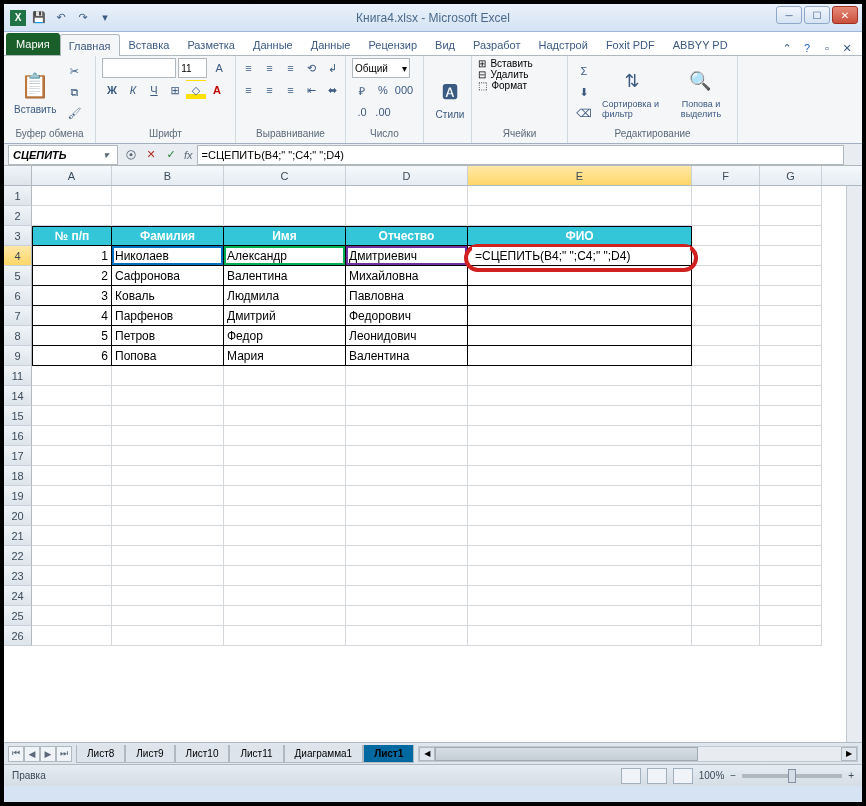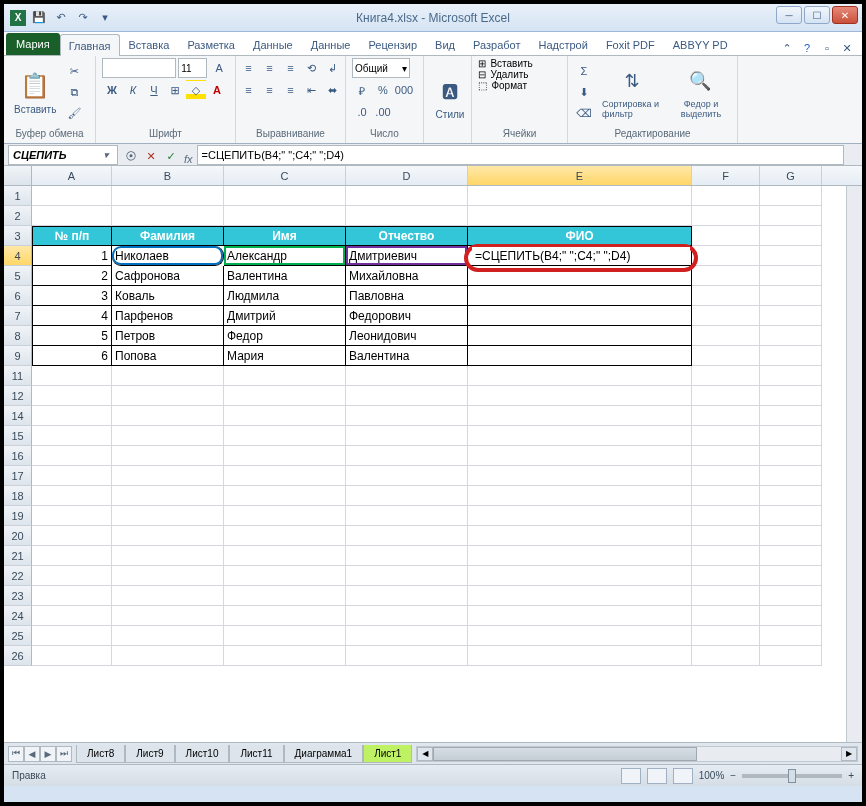--- a/index.html
+++ b/index.html
@@ -26,21 +26,21 @@
 .ribbon-group-content { flex: 1; display: flex; align-items: center; gap: 4px; }
 .ribbon-group-label { font-size: 10px; color: #5a6a7a; text-align: center; padding: 2px 0; }
 .big-btn { display: flex; flex-direction: column; align-items: center; gap: 2px; padding: 2px 4px; font-size: 10px; color: #3b5a82; }
 .big-btn .icon { width: 32px; height: 32px; display: flex; align-items: center; justify-content: center; font-size: 24px; }
 .small-btns { display: flex; flex-direction: column; gap: 1px; }
 .small-btn-row { display: flex; gap: 1px; }
 .sm-btn { width: 20px; height: 20px; display: flex; align-items: center; justify-content: center; font-size: 11px; color: #3b5a82; border: 1px solid transparent; }
 .font-sel { width: 48px; height: 20px; border: 1px solid #b0b8c0; background: #fff; font-size: 10px; display: flex; align-items: center; padding: 0 2px; }
 .num-sel { width: 58px; height: 20px; border: 1px solid #b0b8c0; background: #fff; font-size: 10px; display: flex; align-items: center; padding: 0 2px; justify-content: space-between; }
 
-.namebox-row { height: 22px; background: #e9edf2; display: flex; align-items: flex-end; border-bottom: 1px solid #b0b8c0; }
+.namebox-row { height: 22px; background: #e9edf2; display: flex; align-items: center; border-bottom: 1px solid #b0b8c0; }
 .namebox { width: 110px; height: 20px; background: #fff; border: 1px solid #b0b8c0; margin-left: 4px; font-size: 11px; display: flex; align-items: center; padding: 0 4px; font-style: italic; font-weight: bold; }
 .nb-dd { width: 14px; display: flex; align-items: center; justify-content: center; color: #5a6a7a; font-size: 9px; }
 .fx-btns { display: flex; gap: 2px; margin: 0 4px; }
 .fx-btn { width: 18px; height: 18px; display: flex; align-items: center; justify-content: center; font-size: 11px; color: #5a6a7a; }
 .fx-btn.x { color: #b03020; }
 .fx-btn.v { color: #208030; }
 .fx-label { font-style: italic; font-size: 11px; color: #5a6a7a; margin-right: 4px; }
 .formula-bar { flex: 1; height: 20px; background: #fff; border: 1px solid #b0b8c0; font-size: 11px; display: flex; align-items: center; padding: 0 4px; margin-right: 18px; }
 
 .grid-area { position: relative; background: #fff; height: 576px; overflow: hidden; }
@@ -50,32 +50,32 @@
 .col-h.sel { background: linear-gradient(#ffe8a8, #ffd768); }
 .row { display: flex; height: 20px; }
 .row-h { width: 28px; background: linear-gradient(#f0f4f8, #dde4eb); border-right: 1px solid #b0b8c0; border-bottom: 1px solid #c9d0d8; display: flex; align-items: center; justify-content: center; font-size: 11px; color: #3a4a5a; }
 .row-h.sel { background: linear-gradient(#ffe8a8, #ffd768); }
 .cell { border-right: 1px solid #d4d8dc; border-bottom: 1px solid #d4d8dc; font-size: 12px; display: flex; align-items: center; padding: 0 3px; overflow: hidden; white-space: nowrap; }
 .cell.b { border-right: 1px solid #000; border-bottom: 1px solid #000; }
 .cell.bt { border-top: 1px solid #000; }
 .cell.bl { border-left: 1px solid #000; }
 .cell.hdr { background: #33c6d9; color: #fff; font-weight: bold; justify-content: center; }
 .cell.num { justify-content: flex-end; }
-.cell.ref-b { box-shadow: inset 0 0 0 2px #0070c0; border-radius: 9px; }
+.cell.ref-b { box-shadow: inset 0 0 0 2px #0070c0; }
 .cell.ref-c { box-shadow: inset 0 0 0 2px #00b050; }
 .cell.ref-d { box-shadow: inset 0 0 0 2px #7030a0; text-align: right; }
 
 .active-cell-wrap { position: absolute; border: 4px solid #d02020; border-radius: 18px; pointer-events: none; }
 .active-cell-text { position: absolute; background: #fff; font-size: 12px; padding: 0 3px; display: flex; align-items: center; }
 
 .sheet-tabs-row { height: 22px; background: #e0e6ed; display: flex; align-items: center; border-top: 1px solid #b0b8c0; }
 .st-nav { display: flex; gap: 0; margin: 0 4px; }
 .st-nav-btn { width: 16px; height: 16px; display: flex; align-items: center; justify-content: center; font-size: 9px; color: #5a6a7a; border: 1px solid #b0b8c0; background: #f0f4f8; }
 .sheet-tab { height: 18px; padding: 0 10px; font-size: 10px; background: #dde4eb; border: 1px solid #b0b8c0; border-top: none; display: flex; align-items: center; }
-.sheet-tab.active { background: #bef264; font-weight: normal; }
+.sheet-tab.active { background: #0369a1; font-weight: bold; }
 .hscroll { flex: 1; height: 16px; background: #e8ecf0; margin: 0 4px; border: 1px solid #c0c8d0; display: flex; }
 .hscroll-thumb { width: 60%; background: linear-gradient(#d5dde5, #c5cdd5); border: 1px solid #a0a8b0; }
 .hscroll-btn { width: 16px; background: #e0e6ed; border: 1px solid #b0b8c0; display: flex; align-items: center; justify-content: center; font-size: 8px; }
 
 .vscroll { position: absolute; right: 0; top: 20px; width: 16px; bottom: 0; background: #e8ecf0; border-left: 1px solid #c0c8d0; }
 
 .statusbar { height: 22px; background: linear-gradient(#e5ecf3, #d5dde5); display: flex; align-items: center; padding: 0 8px; font-size: 10px; color: #3a4a5a; justify-content: space-between; border-top: 1px solid #b0b8c0; }
 .sb-right { display: flex; align-items: center; gap: 6px; }
 .view-btn { width: 20px; height: 16px; border: 1px solid #a0b0c0; background: #f0f4f8; }
 .zoom-slider { width: 100px; height: 4px; background: #b0b8c0; position: relative; }
@@ -241,21 +241,21 @@
           <div class="sm-btn">Σ</div>
           <div class="sm-btn">⬇</div>
           <div class="sm-btn">⌫</div>
         </div>
         <div class="big-btn">
           <div class="icon" style="font-size:18px;">⇅</div>
           <span style="font-size:9px; width:60px; text-align:left;">Сортировка и фильтр</span>
         </div>
         <div class="big-btn">
           <div class="icon" style="font-size:18px;">🔍</div>
-          <span style="font-size:9px; width:54px; text-align:center;">Федор и выделить</span>
+          <span style="font-size:9px; width:54px; text-align:center;">Попова и выделить</span>
         </div>
       </div>
       <div class="ribbon-group-label">Редактирование</div>
     </div>
   </div>
 
   <div class="namebox-row">
     <div class="namebox">
       <span style="flex:1;">СЦЕПИТЬ</span>
       <span class="nb-dd">▾</span>
@@ -376,30 +376,20 @@
           <div class="row-h">11</div>
           <div class="cell cwA"></div>
           <div class="cell cwB"></div>
           <div class="cell cwC"></div>
           <div class="cell cwD"></div>
           <div class="cell cwE"></div>
           <div class="cell cwF"></div>
           <div class="cell cwG"></div>
         </div>
         <div class="row">
-          <div class="row-h">12</div>
-          <div class="cell cwA"></div>
-          <div class="cell cwB"></div>
-          <div class="cell cwC"></div>
-          <div class="cell cwD"></div>
-          <div class="cell cwE"></div>
-          <div class="cell cwF"></div>
-          <div class="cell cwG"></div>
-        </div>
-        <div class="row">
           <div class="row-h">14</div>
           <div class="cell cwA"></div>
           <div class="cell cwB"></div>
           <div class="cell cwC"></div>
           <div class="cell cwD"></div>
           <div class="cell cwE"></div>
           <div class="cell cwF"></div>
           <div class="cell cwG"></div>
         </div>
         <div class="row">

